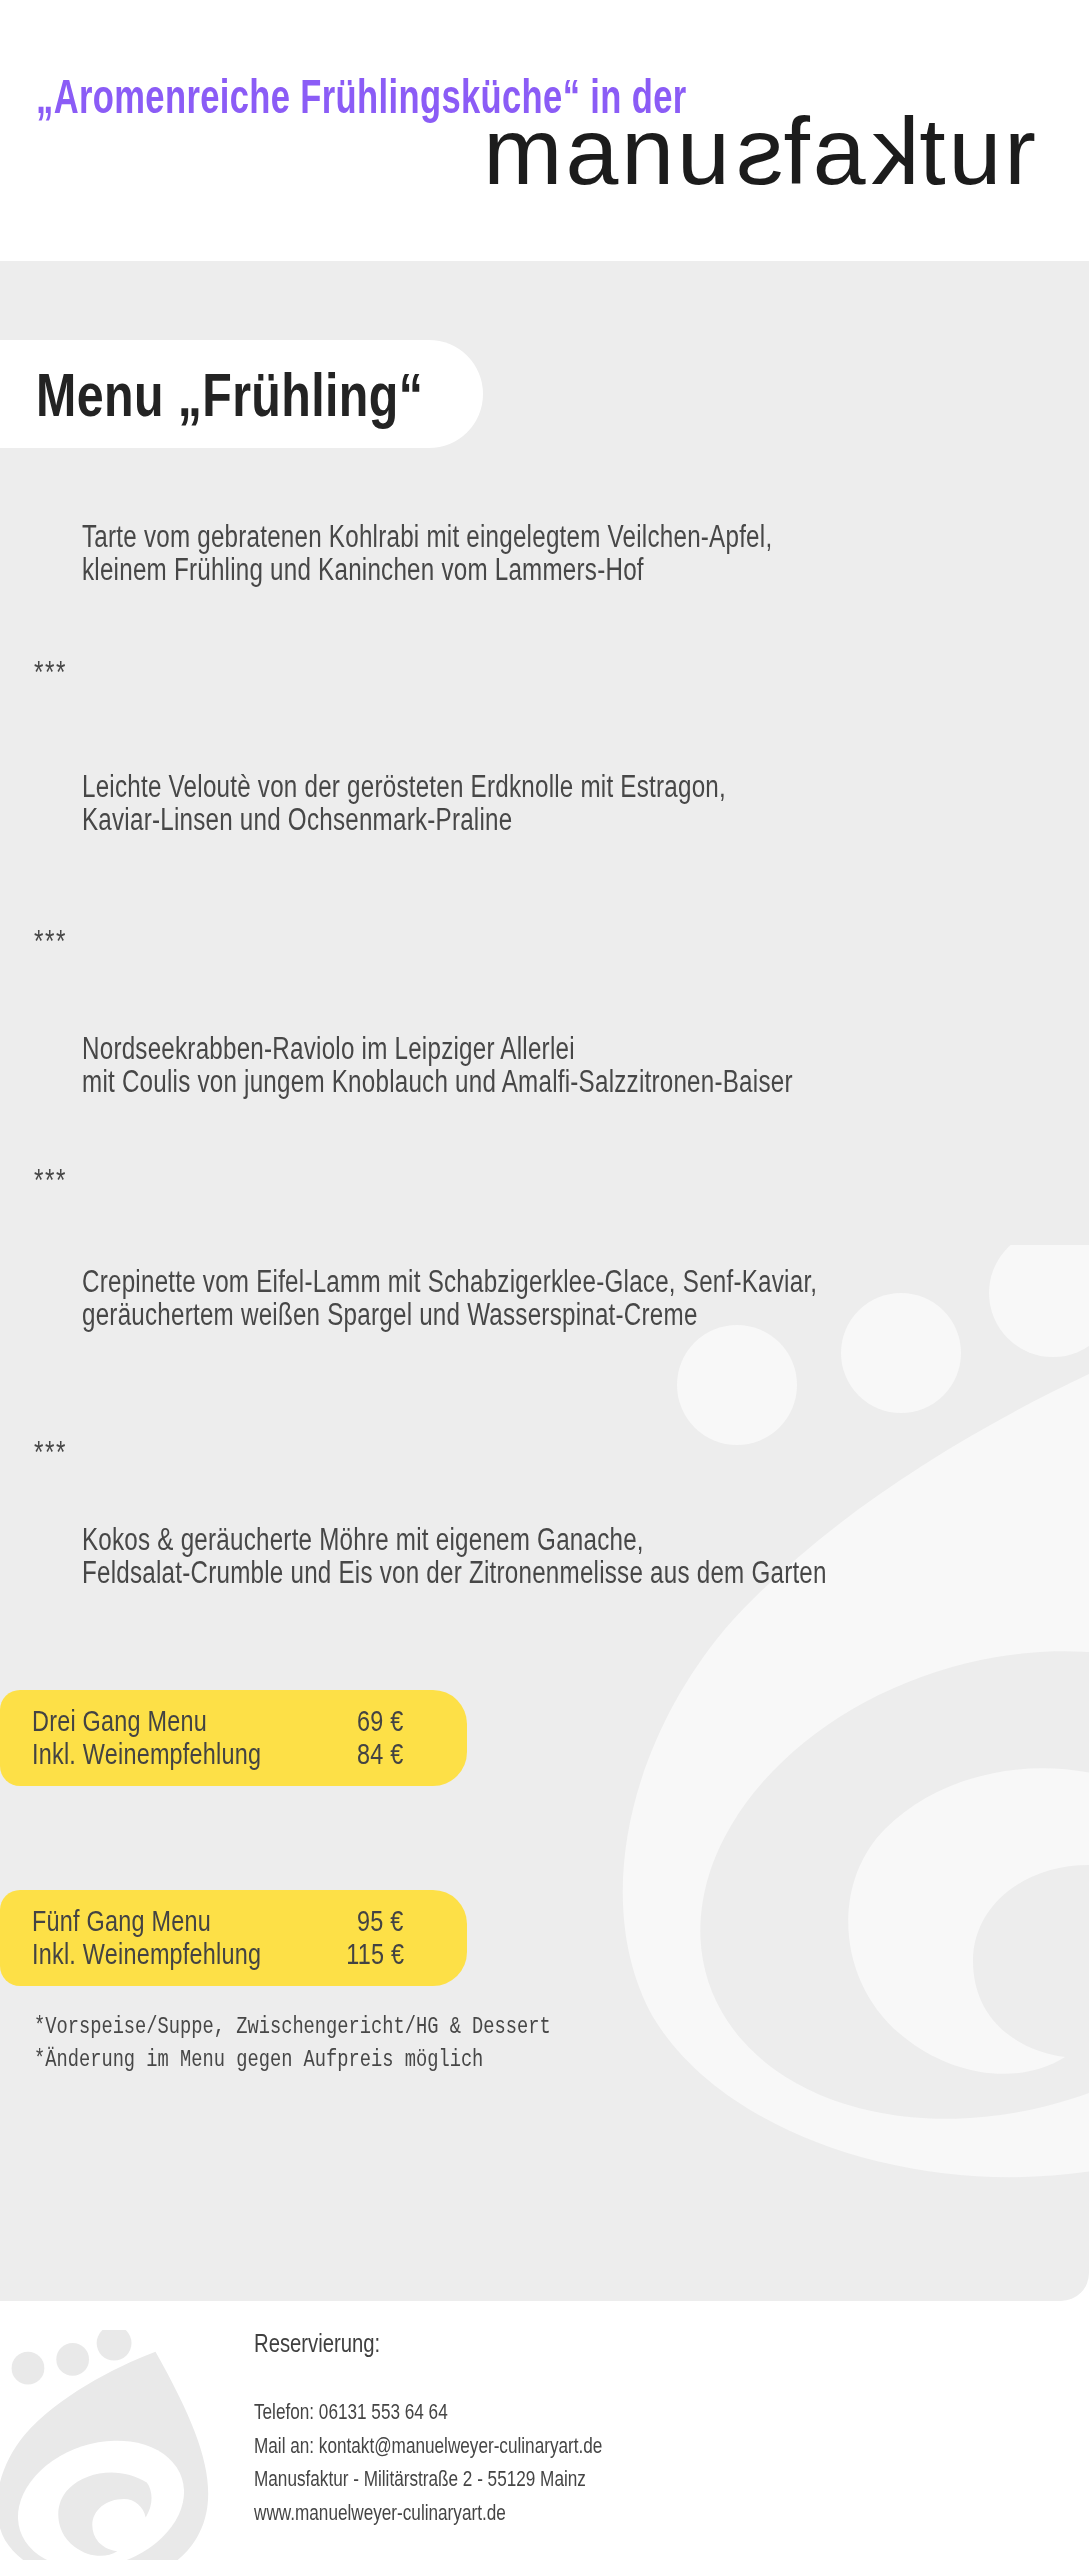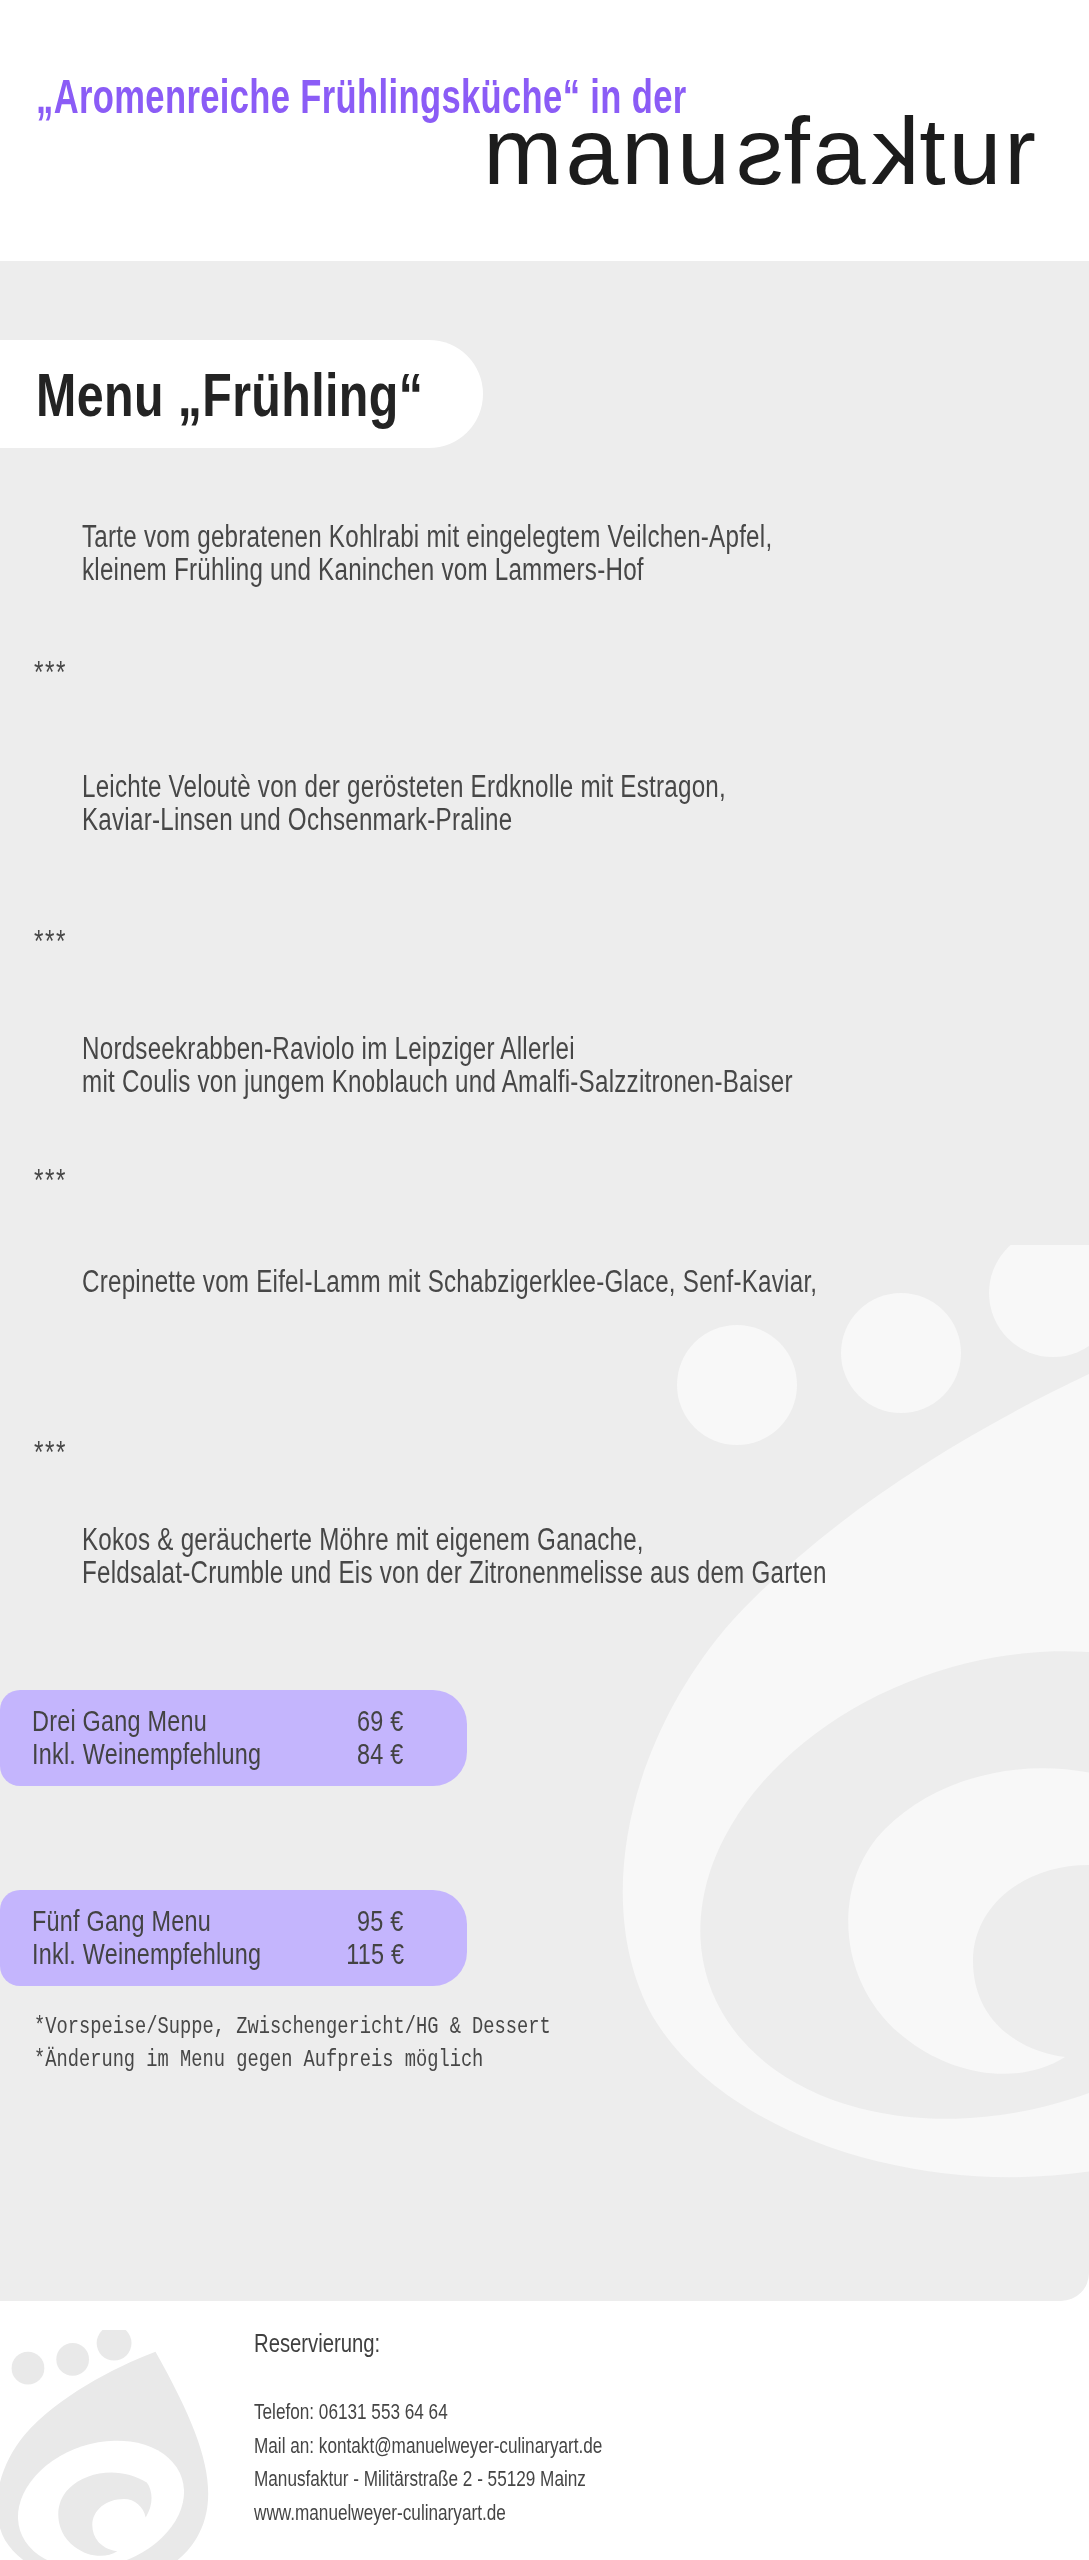--- a/index.html
+++ b/index.html
@@ -42,21 +42,21 @@
     margin-left:36px;font-size:62px;color:#232323;font-weight:700;letter-spacing:0.5px;
   }
 
   
   .course{left:34px;font-size:31px;line-height:33px;color:#474747;letter-spacing:0.3px;margin-left:48px;}
   .course div{height:33px;}
   .sep{left:34px;font-size:31px;line-height:33px;color:#474747;letter-spacing:2px;}
 
   
   .price-box{
-    left:0;width:467px;height:96px;background:#c4b5fd;
+    left:0;width:467px;height:96px;background:#fde047;
     border-radius:20px 34px 34px 20px;padding-top:14px;box-sizing:border-box;
   }
   .price-row{
     display:flex;justify-content:space-between;align-items:baseline;
     height:33px;line-height:33px;padding-left:32px;padding-right:63px;
     font-size:30px;color:#434343;letter-spacing:0.3px;
   }
 
   
   .footnotes{left:34px;top:2010px;font-size:24px;line-height:33px;color:#474747;font-family:Liberation Mono, monospace;}
@@ -116,20 +116,21 @@
     <div><span class="sq">Nordseekrabben-Raviolo im Leipziger Allerlei</span></div>
     <div><span class="sq">mit Coulis von jungem Knoblauch und Amalfi-Salzzitronen-Baiser</span></div>
   </div>
 
   <div class="abs sep" style="top:903px">
     <span class="sq">***</span>
   </div>
 
   <div class="abs course" style="top:1004px">
     <div><span class="sq">Crepinette vom Eifel-Lamm mit Schabzigerklee-Glace, Senf-Kaviar,</span></div>
+    <div><span class="sq">geräuchertem weißen Spargel und Wasserspinat-Creme</span></div>
   </div>
 
   <div class="abs sep" style="top:1175px">
     <span class="sq">***</span>
   </div>
 
   <div class="abs course" style="top:1262px">
     <div><span class="sq">Kokos &amp; geräucherte Möhre mit eigenem Ganache,</span></div>
     <div><span class="sq">Feldsalat-Crumble und Eis von der Zitronenmelisse aus dem Garten</span></div>
   </div>

